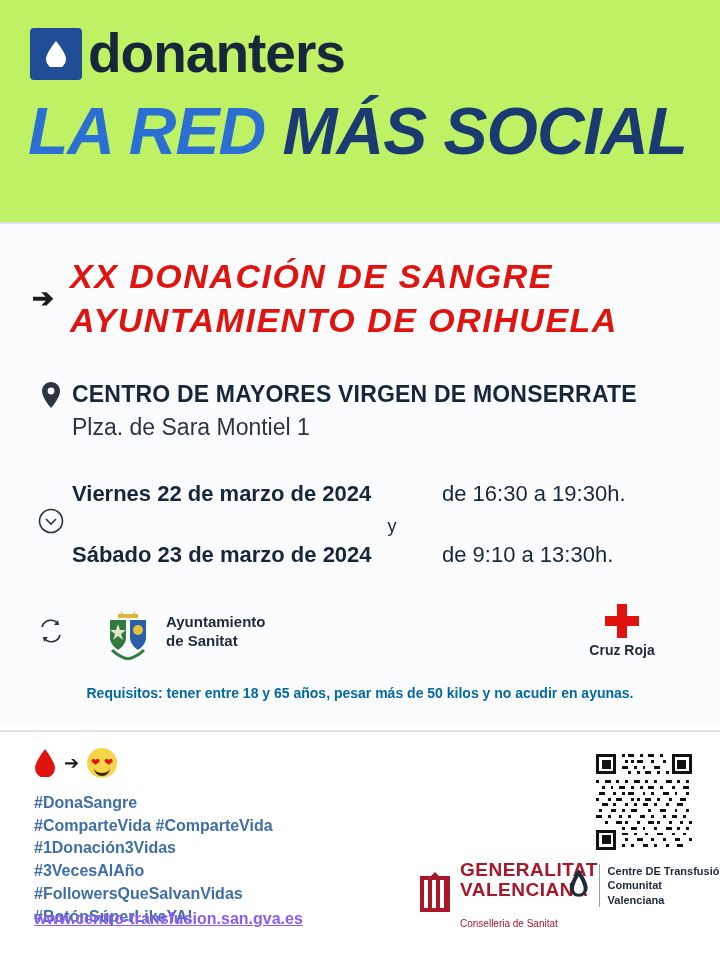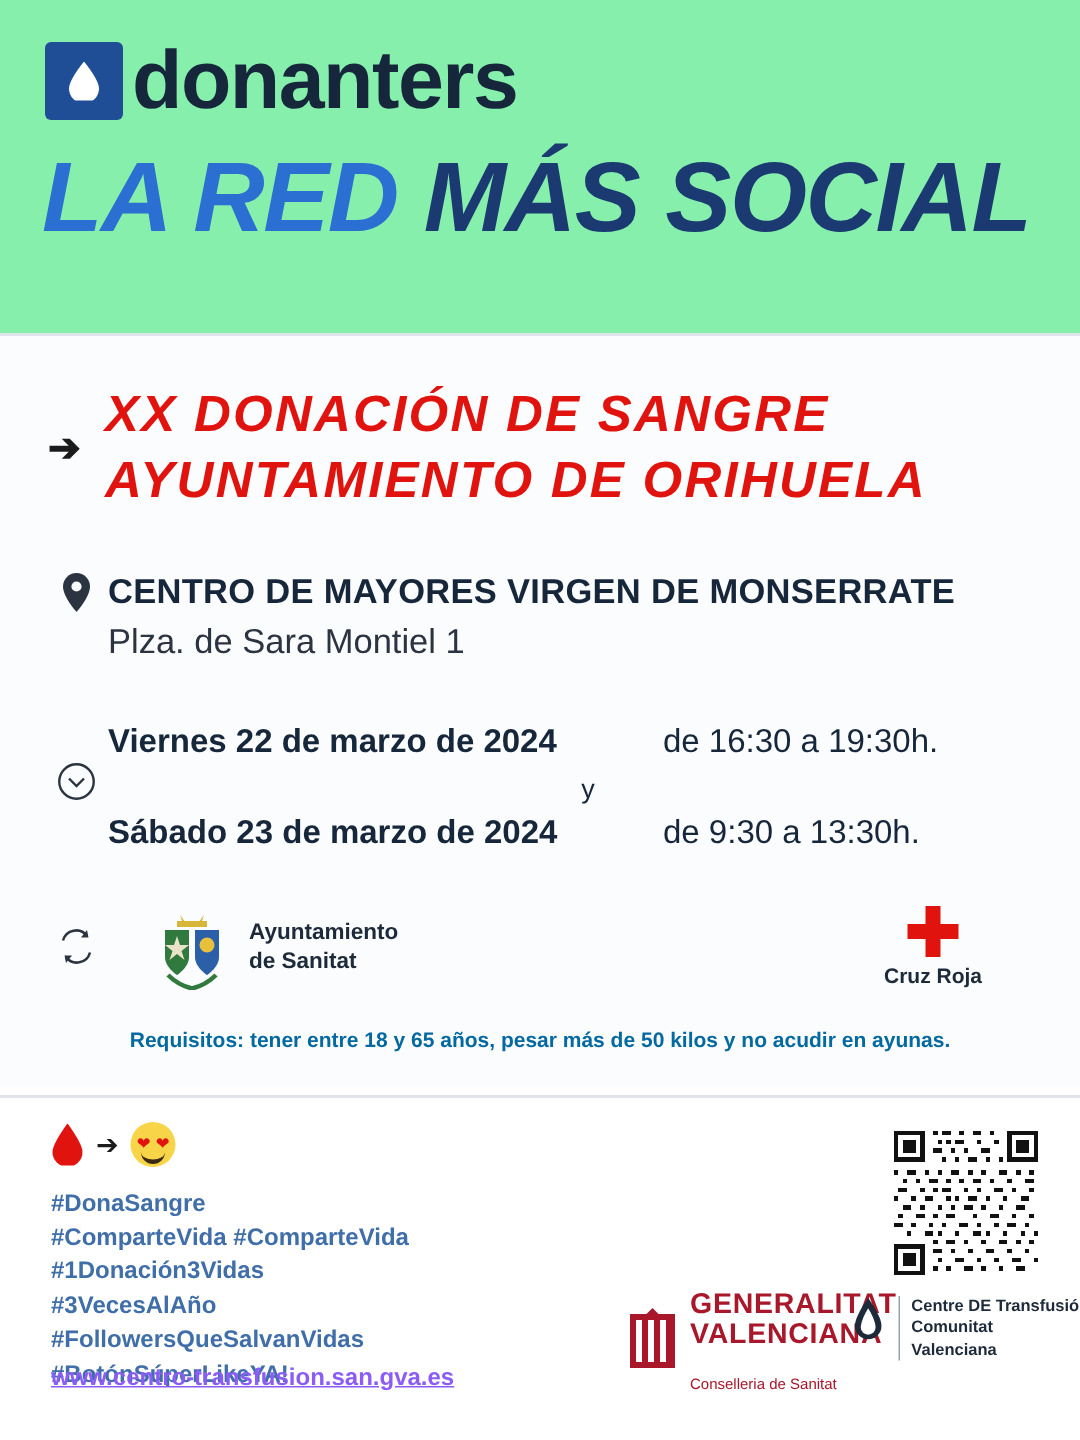--- a/index.html
+++ b/index.html
@@ -20,21 +20,21 @@
     position: relative;
     background: #ffffff;
   }
 
   
   .header {
     position: absolute;
     top: 0; left: 0;
     width: 720px;
     height: 222px;
-    background: #86efac;
+    background: #bef264;
     border-bottom: 2px solid #dfe3ea;
   }
   .brand {
     position: absolute;
     top: 26px; left: 30px;
     display: flex;
     align-items: center;
   }
   .brand-mark {
     width: 52px; height: 52px;
@@ -302,21 +302,21 @@
   }
   .gva-text .l3 {
     font-size: 10px;
     color: #a8172a;
     margin-top: 18px;
   }
   .ctcv {
     position: absolute;
     top: 132px; left: 566px;
     display: flex;
-    align-items: flex-start;
+    align-items: center;
   }
   .ctcv-mark {
     width: 26px; height: 34px;
     margin-right: 7px;
     position: relative;
   }
   .ctcv-text {
     font-size: 11px;
     font-weight: bold;
     color: #1d2a3a;
@@ -363,21 +363,21 @@
   <svg class="clock-icon" viewBox="0 0 26 26">
     <circle cx="13" cy="13" r="11.5" fill="none" stroke="#2c3442" stroke-width="1.6"></circle>
     <path d="M8 11 L13 16 L18 11" fill="none" stroke="#2c3442" stroke-width="1.6"></path>
   </svg>
 
   <div class="date-row-1">
     <span class="date-label">Viernes 22 de marzo de 2024</span><span class="date-time">de 16:30 a 19:30h.</span>
   </div>
   <div class="y-sep" style="top:516px;left:72px;">y</div>
   <div class="date-row-2">
-    <span class="date-label">Sábado 23 de marzo de 2024</span><span class="date-time">de   9:30 a 13:30h.</span>
+    <span class="date-label">Sábado 23 de marzo de 2024</span><span class="date-time">de   9:10 a 13:30h.</span>
   </div>
 
   <svg class="recycle-icon" viewBox="0 0 26 28">
     <path d="M4 10 A9 9 0 0 1 20 7" fill="none" stroke="#2c3442" stroke-width="1.7"></path>
     <path d="M22 18 A9 9 0 0 1 6 21" fill="none" stroke="#2c3442" stroke-width="1.7"></path>
     <path d="M20 3 L21 8 L16 8 Z" fill="#2c3442"></path>
     <path d="M6 25 L5 20 L10 20 Z" fill="#2c3442"></path>
   </svg>
 
   <div class="logo-orihuela">

